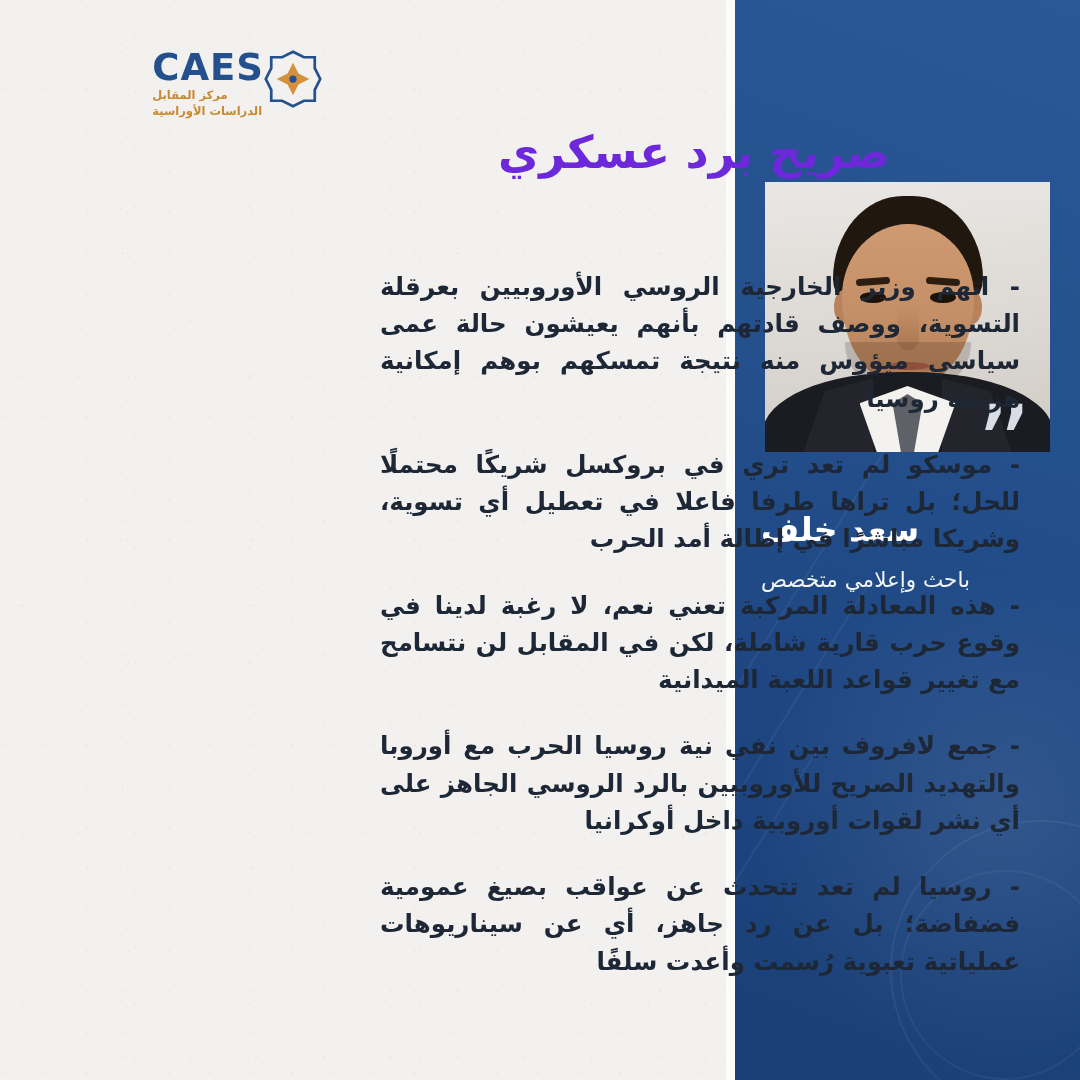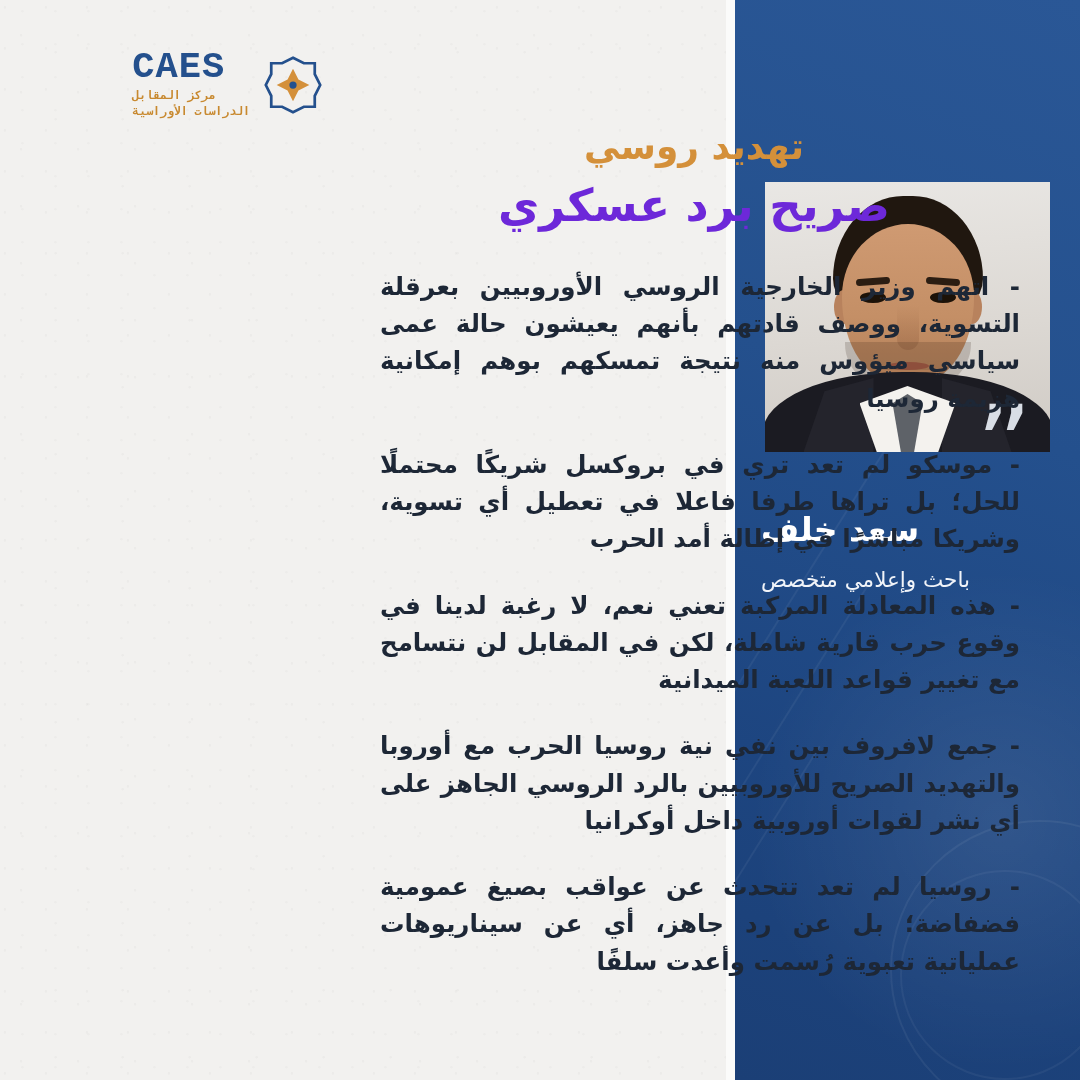--- a/index.html
+++ b/index.html
@@ -216,24 +216,22 @@
     line-height: 1.55;
     font-weight: 400;
     color: #f1f4f9;
   }
 
   
   .logo {
     position: absolute;
     top: 50px; right: 758px;
     display: flex;
-    align-items: center;
-    gap: 14px;
+    align-items: flex-start;
     direction: ltr;
-    font-family: Liberation Mono, monospace;
   }
   .logo-text { text-align: left; }
   .logo-acr {
     font-size: 37px;
     font-weight: 800;
     color: #24508d;
     letter-spacing: 1px;
     line-height: .95;
   }
   .logo-ar {
@@ -338,21 +336,20 @@
     </div>
   </div>
   <svg class="logo-mark" viewBox="0 0 64 64">
     <path d="M32 2 L44 8 L56 8 L56 20 L62 32 L56 44 L56 56 L44 56 L32 62 L20 56 L8 56 L8 44 L2 32 L8 20 L8 8 L20 8 Z" fill="none" stroke="#24508d" stroke-width="3"></path>
     <path d="M32 14 L38 26 L50 32 L38 38 L32 50 L26 38 L14 32 L26 26 Z" fill="#d4903a"></path>
     <circle cx="32" cy="32" r="4" fill="#24508d"></circle>
   </svg>
 </div>
 
 <div class="headline">
-  <div class="headline-top">تهديد روسي</div>
   <div class="headline-main">صريح برد عسكري</div>
 </div>
 
 <div class="body">
   <p class="para">- اتهم وزير الخارجية الروسي الأوروبيين بعرقلة التسوية، ووصف قادتهم بأنهم يعيشون حالة عمى سياسي ميؤوس منه نتيجة تمسكهم بوهم إمكانية هزيمة روسيا</p>
   <p class="para">- موسكو لم تعد تري في بروكسل شريكًا محتملًا للحل؛ بل تراها طرفا فاعلا في تعطيل أي تسوية، وشريكا مباشرًا في إطالة أمد الحرب</p>
   <p class="para">- هذه المعادلة المركبة تعني نعم، لا رغبة لدينا في وقوع حرب قارية شاملة، لكن في المقابل لن نتسامح مع تغيير قواعد اللعبة الميدانية</p>
   <p class="para">- جمع لافروف بين نفي نية روسيا الحرب مع أوروبا والتهديد الصريح للأوروبيين بالرد الروسي الجاهز على أي نشر لقوات أوروبية داخل أوكرانيا</p>
   <p class="para">- روسيا لم تعد تتحدث عن عواقب بصيغ عمومية فضفاضة؛ بل عن رد جاهز، أي عن سيناريوهات عملياتية تعبوية رُسمت وأعدت سلفًا</p>
 </div>

